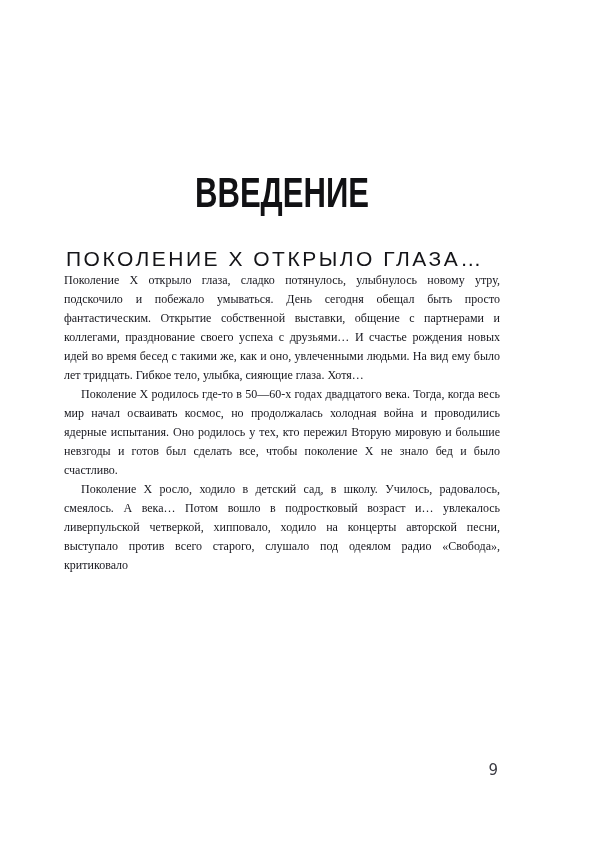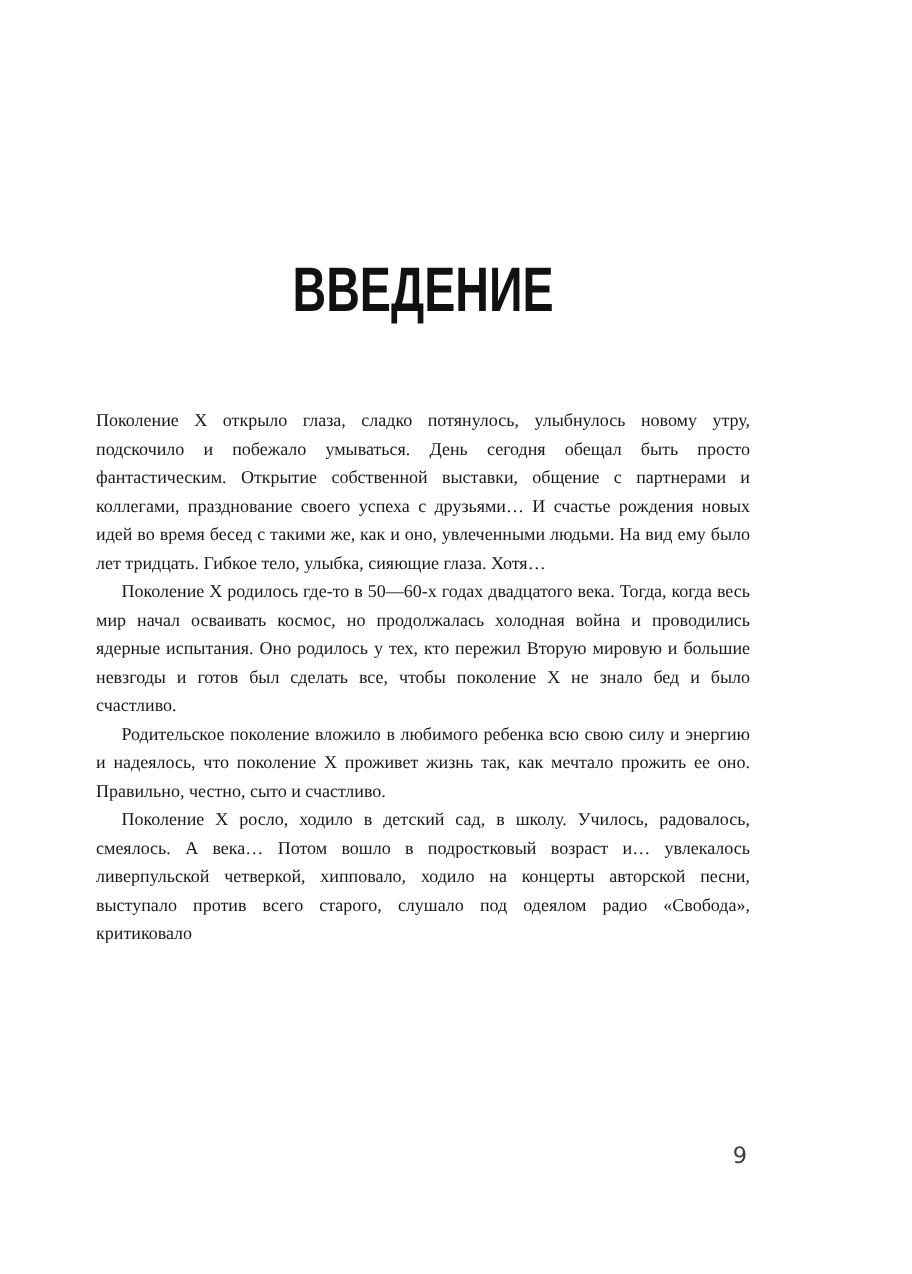--- a/index.html
+++ b/index.html
@@ -75,23 +75,23 @@
     color: #3c3c44;
   }
 </style>
 </head>
 <body>
 
 <div class="page">
 
   <div class="chapter-title">ВВЕДЕНИЕ</div>
 
+  <div class="section-heading">ПОКОЛЕНИЕ X ОТКРЫЛО ГЛАЗА…</div>
 
   <div class="body-text">
     <p class="no-indent">Поколение X открыло глаза, сладко потянулось, улыбнулось новому утру, подскочило и побежало умываться. День сегодня обещал быть просто фантастическим. Открытие собственной выставки, общение с партнерами и коллегами, празднование своего успеха с друзьями… И счастье рождения новых идей во время бесед с такими же, как и оно, увлеченными людьми. На вид ему было лет тридцать. Гибкое тело, улыбка, сияющие глаза. Хотя…</p>
     <p>Поколение X родилось где-то в 50—60-х годах двадцатого века. Тогда, когда весь мир начал осваивать космос, но продолжалась холодная война и проводились ядерные испытания. Оно родилось у тех, кто пережил Вторую мировую и большие невзгоды и готов был сделать все, чтобы поколение X не знало бед и было счастливо.</p>
-    <p>Родительское поколение вложило в любимого ребенка всю свою силу и энергию и надеялось, что поколение X проживет жизнь так, как мечтало прожить ее оно. Правильно, честно, сыто и счастливо.</p>
     <p>Поколение X росло, ходило в детский сад, в школу. Училось, радовалось, смеялось. А века… Потом вошло в подростковый возраст и… увлекалось ливерпульской четверкой, хипповало, ходило на концерты авторской песни, выступало против всего старого, слушало под одеялом радио «Свобода», критиковало</p>
   </div>
 
   <div class="page-number">9</div>
 
 </div>
 
 </body></html>

